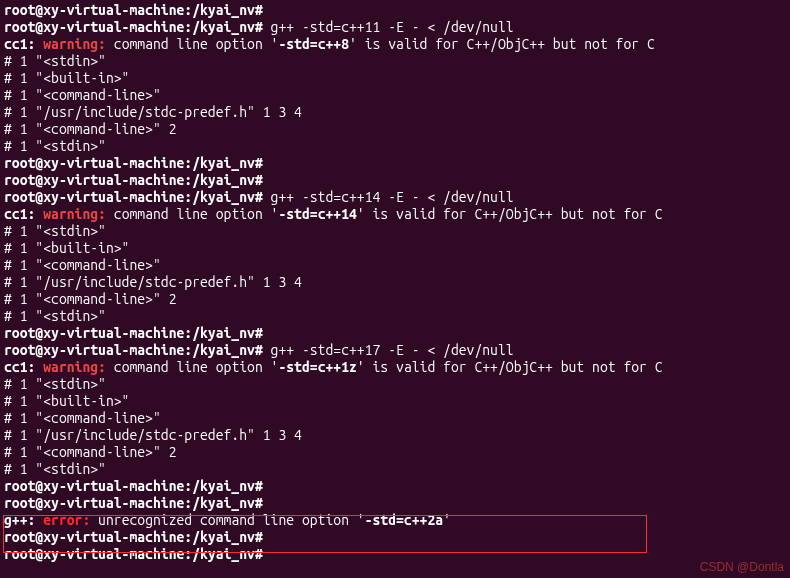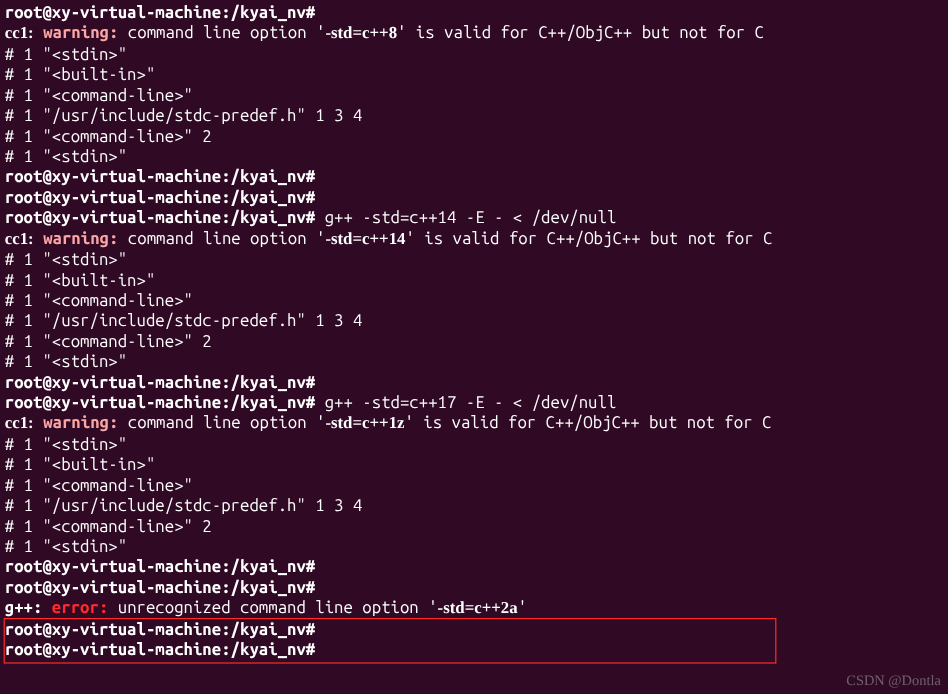--- a/index.html
+++ b/index.html
@@ -12,47 +12,48 @@
     color: #ffffff;
     width: 790px;
     height: 578px;
     overflow: hidden;
     position: relative;
   }
   .term {
     padding: 2px 4px 4px 4px;
   }
   .line { white-space: pre; }
-  .bold { font-weight: bold; font-family: Liberation Serif, serif; }
+  .bold { font-weight: bold; }
   .prompt { font-weight: bold; color: #ffffff; }
-  .warn-lit { color: #fca5a5; font-weight: bold; margin-top: 16px; }
+  .warn-lit { color: #ef4444; font-weight: bold; margin-top: 16px; }
   .err-prog { color: #ffffff; font-weight: bold; }
   .err-lit { color: #ff2b2b; font-weight: bold; }
   .highlight-box {
     position: absolute;
     border: 1px solid #ff2b2b;
     pointer-events: none;
   }
   .watermark {
     position: absolute;
     bottom: 2px;
     right: 6px;
-    font-family: Liberation Serif, serif;
+    font-family: Liberation Sans, sans-serif;
     font-size: 12px;
-    color: #a3a3a3;
+    color: #ef4444;
     opacity: 0.55;
   }
 </style>
 </head>
 <body>
 
 <div class="term">
 
 <div class="line"><span class="prompt">root@xy-virtual-machine:/kyai_nv#</span></div>
 
+<div class="line"><span class="prompt">root@xy-virtual-machine:/kyai_nv#</span> <span>g++ -std=c++11 -E - &lt; /dev/null</span></div>
 
 <div class="line"><span class="bold">cc1:</span> <span class="warn-lit">warning:</span><span> command line option '</span><span class="bold">-std=c++8</span><span>' is valid for C++/ObjC++ but not for C</span></div>
 
 <div class="line"># 1 "&lt;stdin&gt;"</div>
 <div class="line"># 1 "&lt;built-in&gt;"</div>
 <div class="line"># 1 "&lt;command-line&gt;"</div>
 <div class="line"># 1 "/usr/include/stdc-predef.h" 1 3 4</div>
 <div class="line"># 1 "&lt;command-line&gt;" 2</div>
 <div class="line"># 1 "&lt;stdin&gt;"</div>
 

